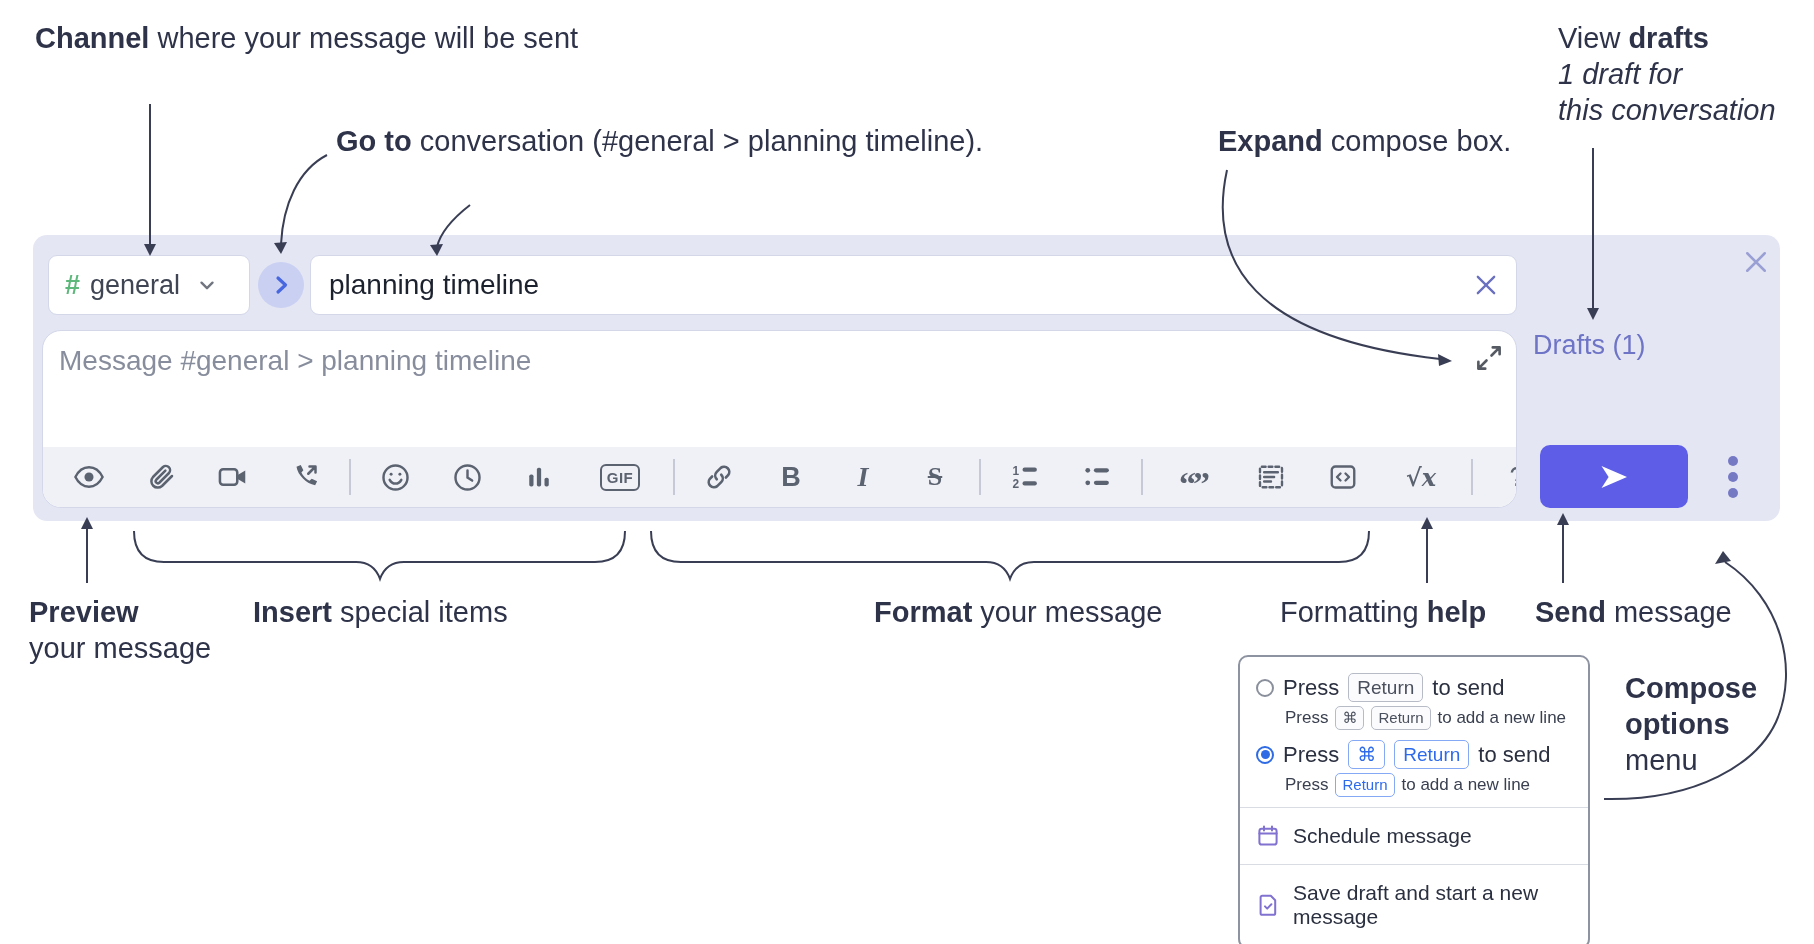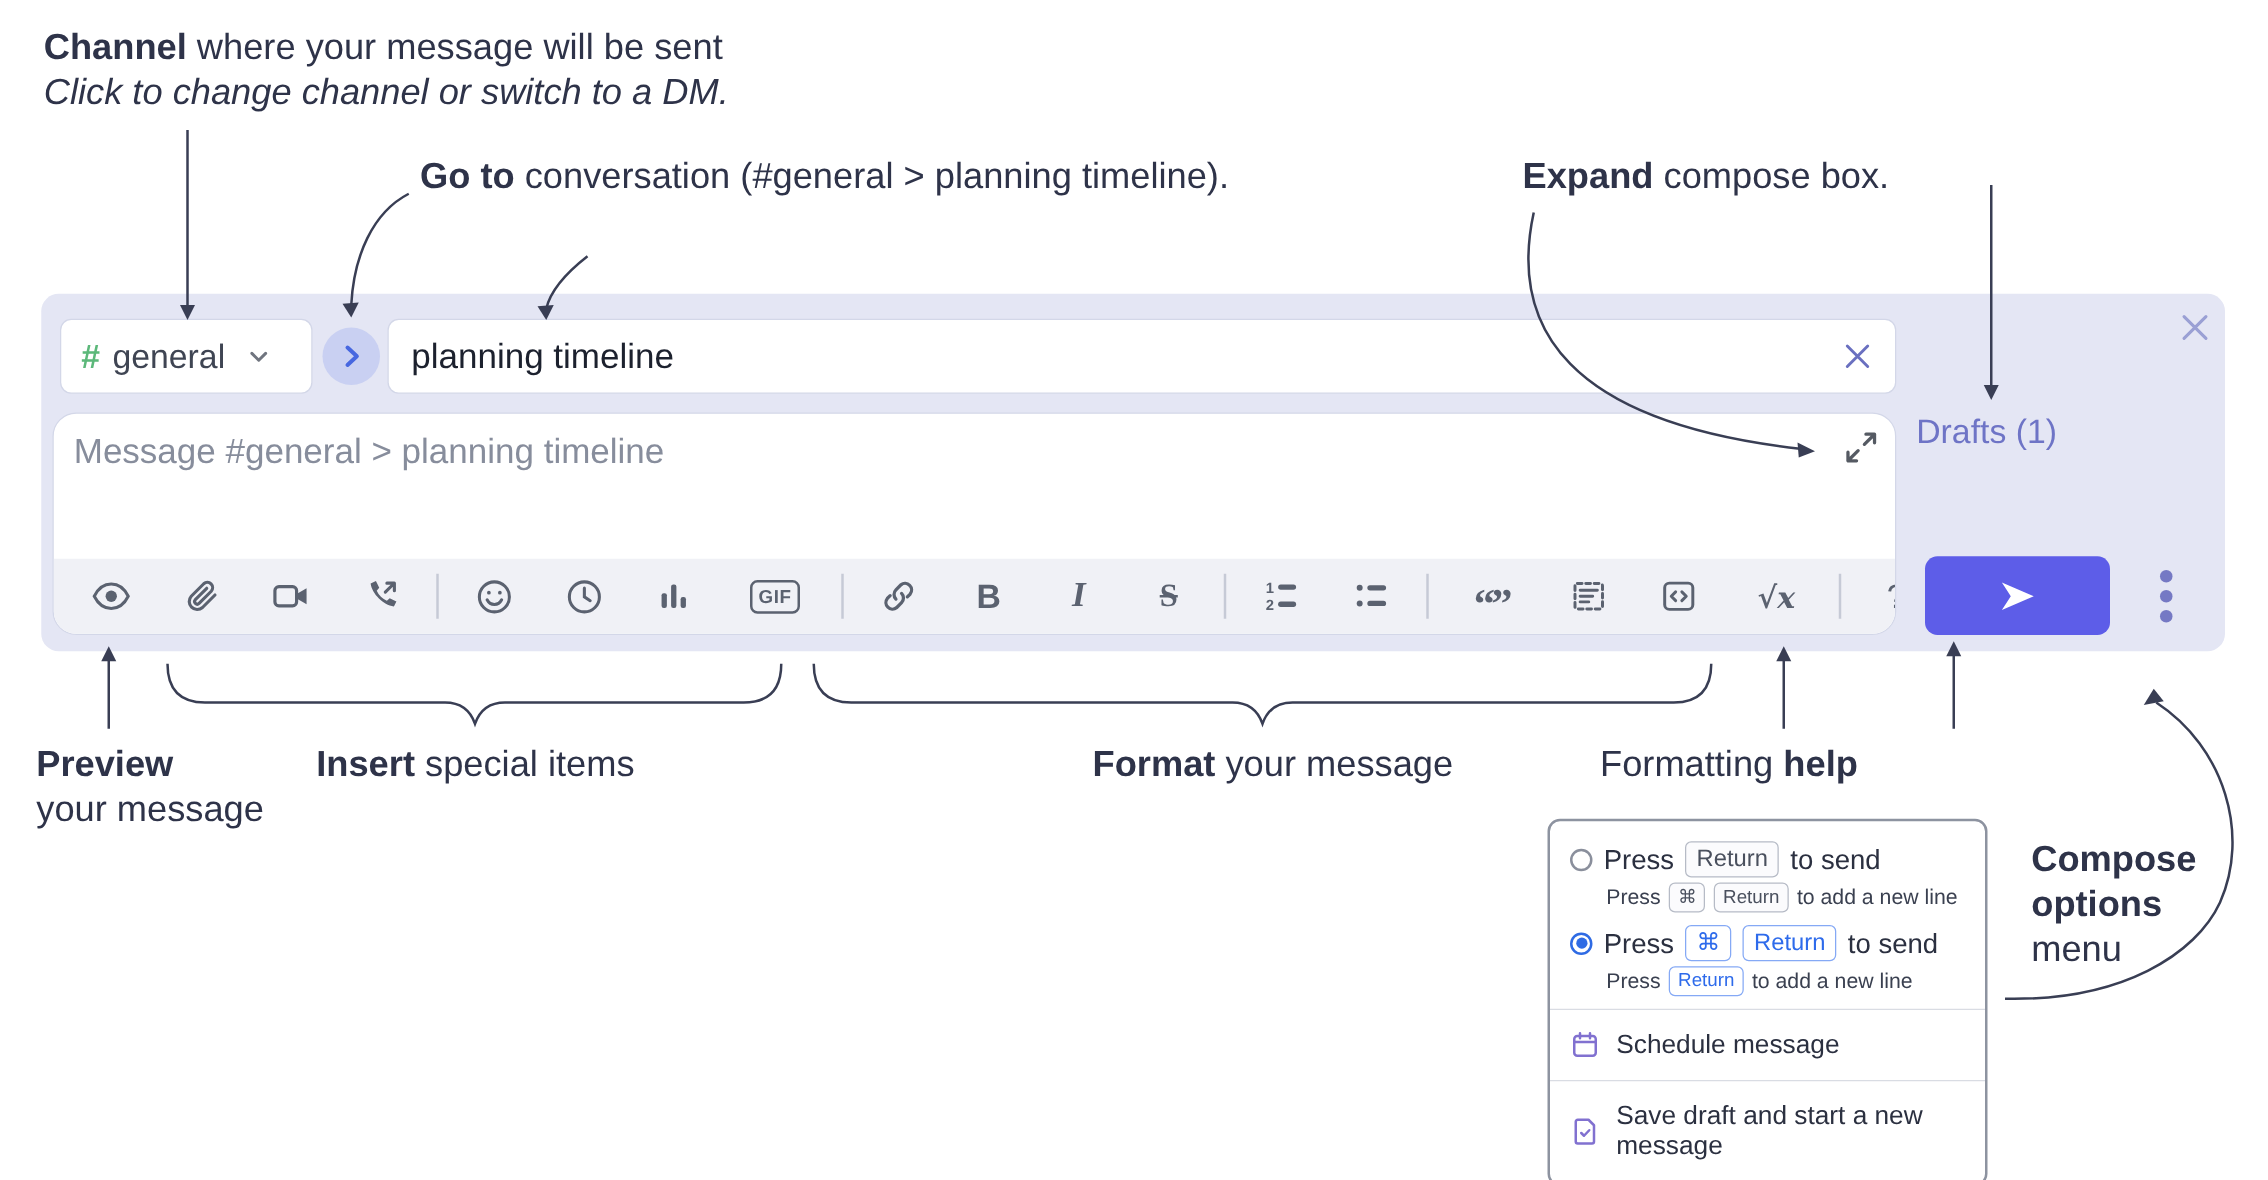--- a/index.html
+++ b/index.html
@@ -75,40 +75,47 @@
   .mitem{display:flex;align-items:center;gap:13px;padding:6px 0;font-size:21px;cursor:pointer;}
   .mitem svg{color:var(--menu-icon-purple,#8171d0);flex:none;}
 </style>
 </head>
 <body>
 
 <div class="canvas">
 
   <div class="ann" style="left:35px;top:20px">
     <div><span class="b">Channel</span><span> where your message will be sent</span></div>
-    <div class="it">Click to change channel or switch to a DM.</div>
   </div>
   <div class="ann" style="left:336px;top:123px">
     <span class="b">Go to</span><span> conversation (#general &gt; planning timeline).</span>
   </div>
   <div class="ann" style="left:1218px;top:123px">
     <span class="b">Expand</span><span> compose box.</span>
+  </div>
+  <div class="ann" style="left:1558px;top:20px">
+    <div><span>View </span><span class="b">drafts</span></div>
+    <div class="it">1 draft for</div>
+    <div class="it">this conversation</div>
   </div>
   <div class="ann" style="left:29px;top:594px">
     <div class="b">Preview</div>
     <div>your message</div>
   </div>
   <div class="ann" style="left:253px;top:594px">
     <span class="b">Insert</span><span> special items</span>
   </div>
   <div class="ann" style="left:874px;top:594px">
     <span class="b">Format</span><span> your message</span>
   </div>
   <div class="ann" style="left:1280px;top:594px">
     <span>Formatting </span><span class="b">help</span>
+  </div>
+  <div class="ann" style="left:1535px;top:594px">
+    <span class="b">Send</span><span> message</span>
   </div>
   <div class="ann" style="left:1625px;top:670px">
     <div class="b">Compose</div>
     <div class="b">options</div>
     <div>menu</div>
   </div>
 
   <div class="compose">
 
     <div class="chan-box">

